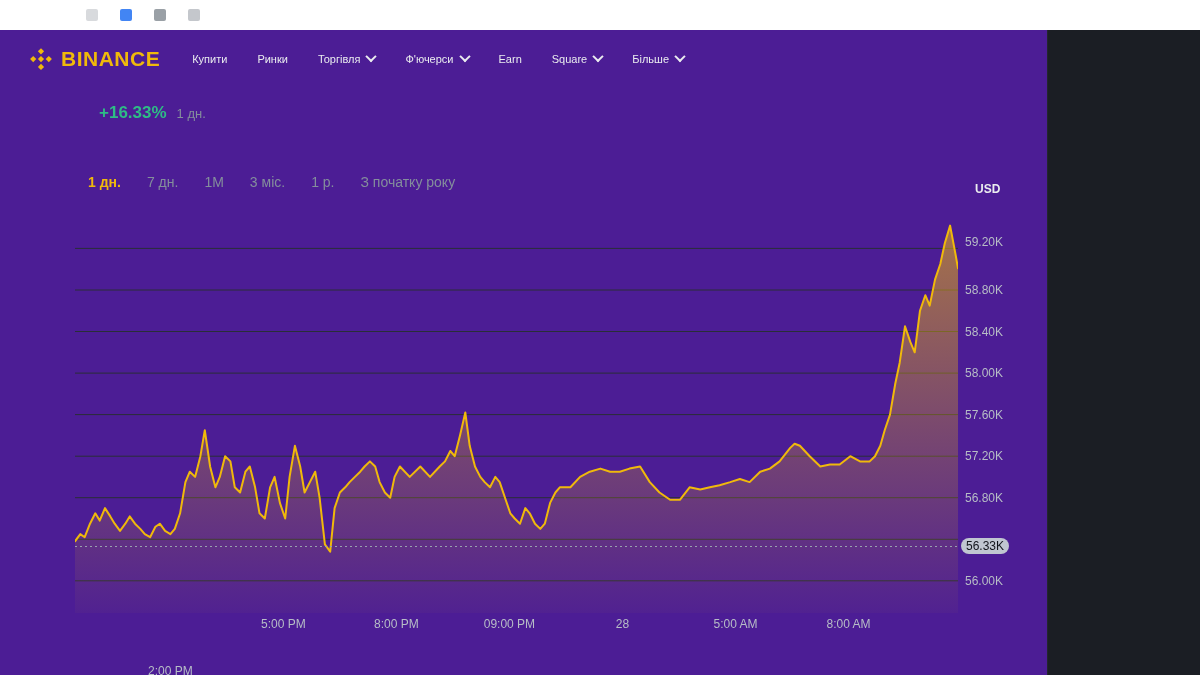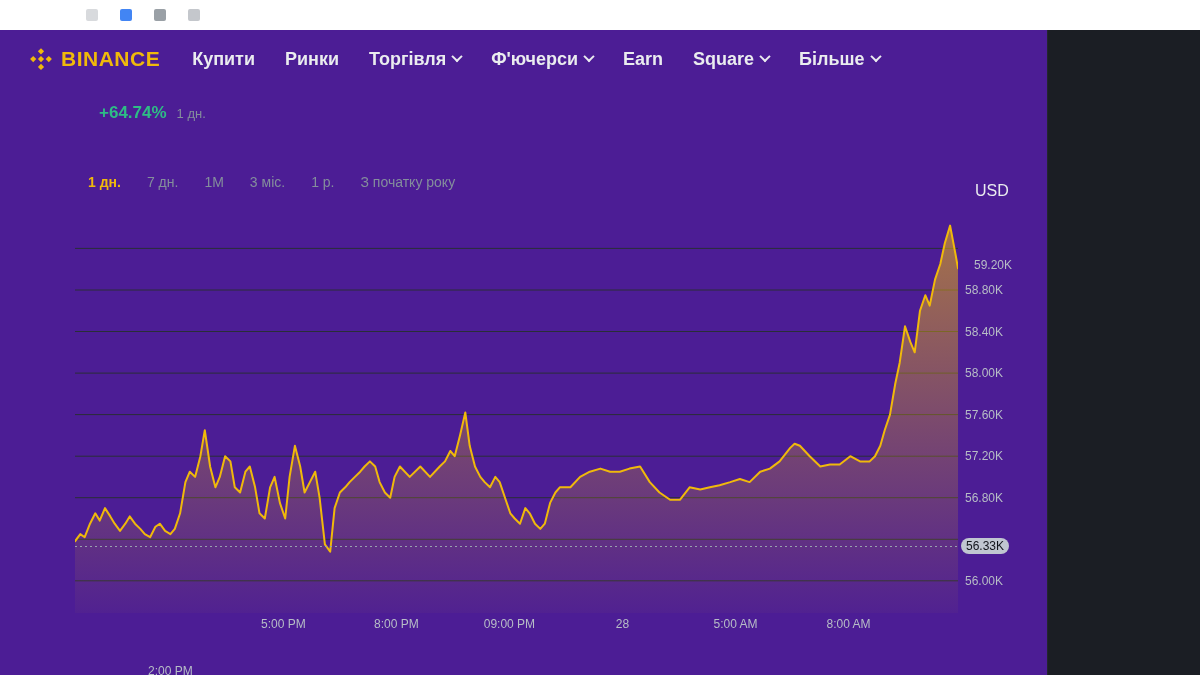--- a/index.html
+++ b/index.html
@@ -7,34 +7,34 @@
          font-family:"Liberation Sans","DejaVu Sans",sans-serif;padding-left:24px;}
   
   .browser-strip{position:absolute;top:0;left:0;width:1200px;height:30px;background:#ffffff;
                  display:flex;align-items:center;gap:22px;padding-left:86px;box-sizing:border-box;}
   .bicon{width:12px;height:12px;border-radius:2px;}
   
   .topnav{position:absolute;top:30px;left:0;width:1200px;height:58px;display:flex;align-items:center;}
   .logo{display:flex;align-items:center;margin-left:28px;margin-right:32px;cursor:pointer;}
   .logo-text{color:#F0B90B;font-weight:bold;font-size:21px;letter-spacing:.5px;margin-left:7px;}
   .nav-items{display:flex;gap:30px;align-items:center;}
-  .nav-item{color:#EAECEF;font-size:18px;font-weight:bold;display:flex;align-items:center;cursor:pointer;white-space:nowrap;}
+  .nav-item{color:#EAECEF;font-size:11px;font-weight:normal;display:flex;align-items:center;cursor:pointer;white-space:nowrap;}
   .caret{display:inline-block;width:6px;height:6px;border-right:2px solid #EAECEF;border-bottom:2px solid #EAECEF;
          transform:rotate(45deg) translate(-1px,-1px);margin-left:7px;margin-top:-3px;}
   
   .price-row{position:absolute;left:85px;top:103px;display:flex;align-items:baseline;}
   .price-value{color:#EAECEF;font-size:27px;font-weight:bold;}
   .price-change{color:#2EBD85;font-size:17px;font-weight:bold;margin-left:14px;}
   .price-period{color:#848E9C;font-size:13px;margin-left:10px;}
   
   .tabs{position:absolute;left:88px;top:174px;display:flex;gap:26px;font-size:14px;align-items:center;}
   .tab{color:#848E9C;cursor:pointer;white-space:nowrap;}
   .tab.active{color:#F0B90B;font-weight:bold;}
   
-  .usd-label{position:absolute;left:975px;top:182px;color:#EAECEF;font-size:16px;font-weight:normal;}
+  .usd-label{position:absolute;left:975px;top:182px;color:#EAECEF;font-size:12px;font-weight:bold;}
   #chart-svg{position:absolute;left:75px;top:210px;}
   .ylabel{position:absolute;left:965px;width:52px;color:#b7bdc6;font-size:12px;}
   .price-badge{position:absolute;left:961px;background:#c0c6d1;color:#12151c;font-size:12px;
                padding:1px 5px;border-radius:8px;}
   .xlabel{position:absolute;top:617px;width:74px;text-align:center;color:#b7bdc6;font-size:12px;}
   
   .right-panel{position:absolute;left:1047px;top:30px;width:153px;height:645px;background:#1b1e24;
                border-left:1px solid #23262d;}
 </style>
 </head>
@@ -71,21 +71,21 @@
         <span class="nav-item">Ринки</span>
         <span class="nav-item">Торгівля<span class="caret"></span></span>
         <span class="nav-item">Ф'ючерси<span class="caret"></span></span>
         <span class="nav-item">Earn</span>
         <span class="nav-item">Square<span class="caret"></span></span>
         <span class="nav-item">Більше<span class="caret"></span></span>
       </div>
   </div>
 
   <div class="price-row">
-    <span class="price-change">+64.74%</span>
+    <span class="price-change">+16.33%</span>
     <span class="price-period">1 дн.</span>
   </div>
 
   <div class="tabs" id="range-tabs">
       <span class="tab active">1 дн.</span>
       <span class="tab">7 дн.</span>
       <span class="tab">1M</span>
       <span class="tab">3 міс.</span>
       <span class="tab">1 р.</span>
       <span class="tab">З початку року</span>
@@ -108,21 +108,21 @@
       <line x1="0" x2="883" y1="246.2" y2="246.2" stroke="#2a2e37" stroke-width="1"></line>
       <line x1="0" x2="883" y1="287.7" y2="287.7" stroke="#2a2e37" stroke-width="1"></line>
       <line x1="0" x2="883" y1="329.3" y2="329.3" stroke="#2a2e37" stroke-width="1"></line>
       <line x1="0" x2="883" y1="370.8" y2="370.8" stroke="#2a2e37" stroke-width="1"></line>
       <path d="M0.0,331.3 L5.3,324.1 L9.7,327.2 L15.0,313.7 L20.3,303.3 L24.7,310.6 L30.0,298.1 L35.3,306.4 L39.7,313.7 L45.0,320.9 L50.3,313.7 L54.7,306.4 L60.0,313.7 L65.3,318.9 L69.8,324.1 L75.1,327.2 L80.4,316.8 L84.8,313.7 L90.1,320.9 L95.4,324.1 L99.8,318.9 L105.1,303.3 L110.4,272.1 L114.8,261.7 L120.1,266.9 L125.4,246.2 L129.8,220.2 L135.1,256.5 L140.4,277.3 L144.8,266.9 L150.1,246.2 L155.4,251.4 L159.8,277.3 L165.1,282.5 L170.4,261.7 L174.8,256.5 L180.1,277.3 L184.5,303.3 L189.8,308.5 L195.1,277.3 L199.6,266.9 L204.9,292.9 L210.2,308.5 L214.6,266.9 L219.9,235.8 L225.2,256.5 L229.6,282.5 L234.9,272.1 L240.2,261.7 L244.6,287.7 L249.9,334.4 L255.2,341.7 L259.6,298.1 L264.9,282.5 L270.2,277.3 L274.6,272.1 L279.9,266.9 L285.2,261.7 L289.6,256.5 L294.9,251.4 L300.2,256.5 L304.6,272.1 L309.9,282.5 L315.2,287.7 L319.6,266.9 L324.9,256.5 L334.7,266.9 L345.3,256.5 L355.0,266.9 L364.7,256.5 L370.0,251.4 L375.3,241.0 L379.7,246.2 L385.0,225.4 L390.3,202.5 L394.7,235.8 L400.0,256.5 L405.3,266.9 L409.7,272.1 L415.0,277.3 L420.3,266.9 L424.7,272.1 L430.0,287.7 L435.3,303.3 L439.7,308.5 L445.0,313.7 L450.3,298.1 L454.7,303.3 L460.0,313.7 L465.3,318.9 L469.8,313.7 L475.1,292.9 L480.4,282.5 L484.8,277.3 L495.4,277.3 L505.1,266.9 L514.8,261.7 L525.4,258.6 L535.1,261.7 L544.8,261.7 L554.5,258.6 L565.1,256.5 L574.8,272.1 L584.5,282.5 L595.1,289.8 L604.9,289.8 L614.6,277.3 L625.2,279.4 L634.9,277.3 L644.6,275.2 L655.2,272.1 L664.9,269.0 L674.6,272.1 L685.2,261.7 L694.9,258.6 L704.6,251.4 L715.2,237.9 L719.6,233.7 L724.9,235.8 L734.7,246.2 L745.3,256.5 L755.0,254.5 L764.7,254.5 L775.3,246.2 L785.0,251.4 L794.7,251.4 L800.0,246.2 L805.3,235.8 L809.7,220.2 L815.0,204.6 L820.3,173.5 L824.7,152.7 L830.0,116.3 L835.3,131.9 L839.7,142.3 L845.0,100.7 L850.3,85.2 L854.7,95.6 L860.0,69.6 L865.3,54.0 L869.8,33.2 L875.1,15.6 L880.4,43.6 L883.0,58.2 L883,403 L0,403 Z" fill="url(#g)"></path>
       <polyline points="0.0,331.3 5.3,324.1 9.7,327.2 15.0,313.7 20.3,303.3 24.7,310.6 30.0,298.1 35.3,306.4 39.7,313.7 45.0,320.9 50.3,313.7 54.7,306.4 60.0,313.7 65.3,318.9 69.8,324.1 75.1,327.2 80.4,316.8 84.8,313.7 90.1,320.9 95.4,324.1 99.8,318.9 105.1,303.3 110.4,272.1 114.8,261.7 120.1,266.9 125.4,246.2 129.8,220.2 135.1,256.5 140.4,277.3 144.8,266.9 150.1,246.2 155.4,251.4 159.8,277.3 165.1,282.5 170.4,261.7 174.8,256.5 180.1,277.3 184.5,303.3 189.8,308.5 195.1,277.3 199.6,266.9 204.9,292.9 210.2,308.5 214.6,266.9 219.9,235.8 225.2,256.5 229.6,282.5 234.9,272.1 240.2,261.7 244.6,287.7 249.9,334.4 255.2,341.7 259.6,298.1 264.9,282.5 270.2,277.3 274.6,272.1 279.9,266.9 285.2,261.7 289.6,256.5 294.9,251.4 300.2,256.5 304.6,272.1 309.9,282.5 315.2,287.7 319.6,266.9 324.9,256.5 334.7,266.9 345.3,256.5 355.0,266.9 364.7,256.5 370.0,251.4 375.3,241.0 379.7,246.2 385.0,225.4 390.3,202.5 394.7,235.8 400.0,256.5 405.3,266.9 409.7,272.1 415.0,277.3 420.3,266.9 424.7,272.1 430.0,287.7 435.3,303.3 439.7,308.5 445.0,313.7 450.3,298.1 454.7,303.3 460.0,313.7 465.3,318.9 469.8,313.7 475.1,292.9 480.4,282.5 484.8,277.3 495.4,277.3 505.1,266.9 514.8,261.7 525.4,258.6 535.1,261.7 544.8,261.7 554.5,258.6 565.1,256.5 574.8,272.1 584.5,282.5 595.1,289.8 604.9,289.8 614.6,277.3 625.2,279.4 634.9,277.3 644.6,275.2 655.2,272.1 664.9,269.0 674.6,272.1 685.2,261.7 694.9,258.6 704.6,251.4 715.2,237.9 719.6,233.7 724.9,235.8 734.7,246.2 745.3,256.5 755.0,254.5 764.7,254.5 775.3,246.2 785.0,251.4 794.7,251.4 800.0,246.2 805.3,235.8 809.7,220.2 815.0,204.6 820.3,173.5 824.7,152.7 830.0,116.3 835.3,131.9 839.7,142.3 845.0,100.7 850.3,85.2 854.7,95.6 860.0,69.6 865.3,54.0 869.8,33.2 875.1,15.6 880.4,43.6 883.0,58.2" fill="none" stroke="#F0B90B" stroke-width="2" stroke-linejoin="round" stroke-linecap="round"></polyline>
       <line x1="0" x2="883" y1="336.5" y2="336.5" stroke="#9aa1ad" stroke-width="1" stroke-dasharray="2 3"></line>
     </svg>
 
   <div id="axis-labels">
-      <div class="ylabel" style="top: 258px; margin-left: 9px;">59.20K</div>
+      <div class="ylabel" style="top: 235px;">59.20K</div>
       <div class="ylabel" style="top: 282.977px;">58.80K</div>
       <div class="ylabel" style="top: 324.523px;">58.40K</div>
       <div class="ylabel" style="top: 366.07px;">58.00K</div>
       <div class="ylabel" style="top: 407.616px;">57.60K</div>
       <div class="ylabel" style="top: 449.162px;">57.20K</div>
       <div class="ylabel" style="top: 490.709px;">56.80K</div>
       <div class="ylabel" style="top: 573.802px;">56.00K</div>
       <div class="xlabel" style="left: 133.364px; margin-top: 47px;">2:00 PM</div>
       <div class="xlabel" style="left: 246.388px;">5:00 PM</div>
       <div class="xlabel" style="left: 359.412px;">8:00 PM</div>

